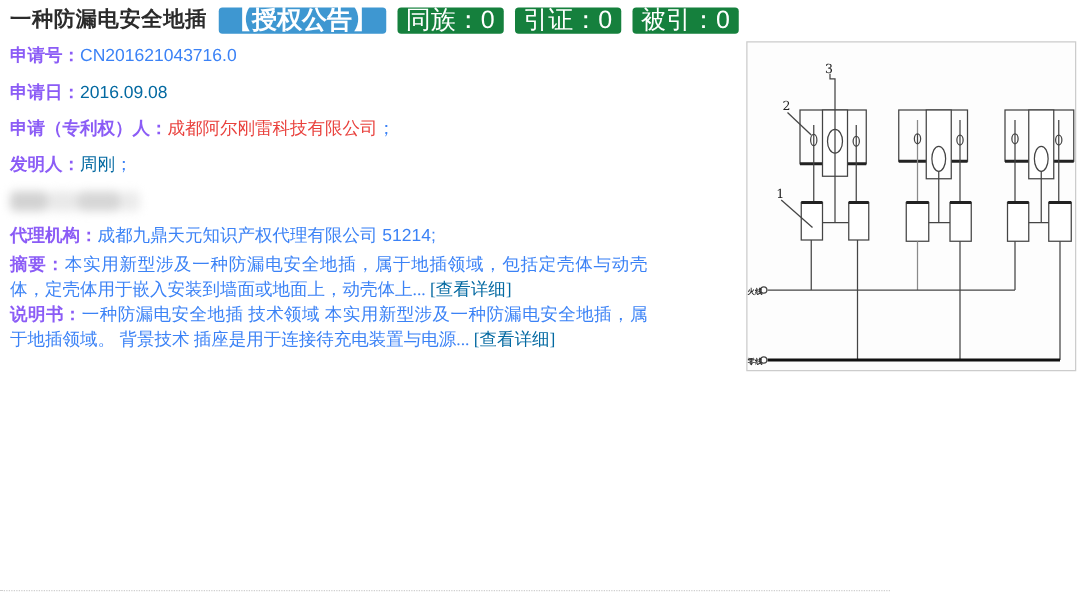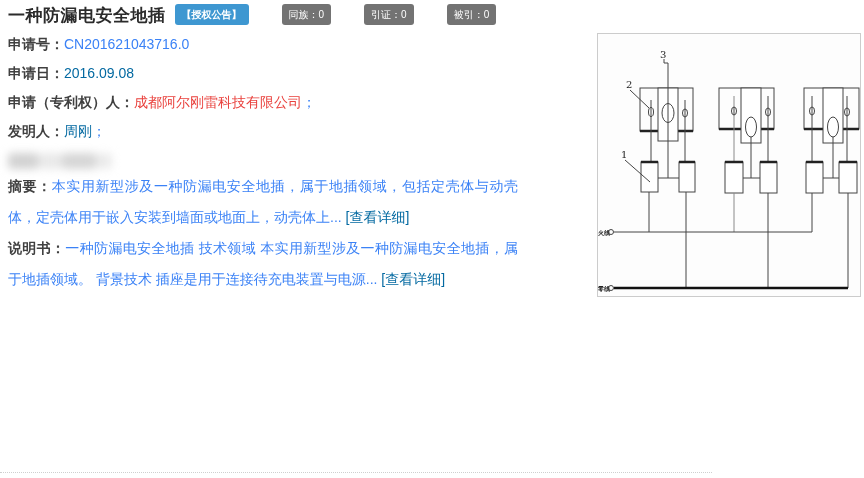--- a/index.html
+++ b/index.html
@@ -1,32 +1,32 @@
 <!DOCTYPE html>
 <html><head>
 <meta charset="utf-8">
 <style>
   html,body{margin:0;padding:0;}
   body{
     width:864px;height:478px;background:#ffffff;position:relative;overflow:hidden;
     font-family:"Liberation Sans","DejaVu Sans",sans-serif;color:#333;
   }
-  .header{position:absolute;left:8px;top:4px;display:flex;align-items:flex-start;gap:9px;}
+  .header{position:absolute;left:8px;top:4px;display:flex;align-items:flex-end;gap:9px;}
   .title{font-size:17px;font-weight:bold;color:#2b2b2b;letter-spacing:0.5px;}
-  .badge{font-size:10px;line-height:21px;height:21px;padding:0 7px;border-radius:3px;color:#fff;display:inline-block;}
+  .badge{font-size:20px;line-height:21px;height:21px;padding:0 7px;border-radius:3px;color:#fff;display:inline-block;}
   .badge-blue{background:#3e97d1;font-weight:bold;}
-  .badge-gray{background:#737373;margin-left:24px;}
+  .badge-gray{background:#15803d;}
   .info{position:absolute;left:8px;top:30px;width:510px;font-size:14px;}
   .row{height:29px;line-height:29px;white-space:nowrap;}
   .row2{height:30px;line-height:30px;margin-top:2px;white-space:nowrap;}
-  .lb{font-weight:bold;color:#404040;}
+  .lb{font-weight:bold;color:#8b5cf6;}
   .val{color:#3b82f6;}
   .lk{color:#0369a1;cursor:pointer;text-decoration:none;}
   .lk-red{color:#e9413d;cursor:pointer;text-decoration:none;text-align:right;}
-  .para{margin:0;line-height:31px;text-align:justify;}
+  .para{margin:0;line-height:20px;text-align:justify;font-family:Liberation Serif, serif;}
   .redacted{margin-top:5px;height:20px;width:104px;display:flex;filter:blur(4px);}
   .redacted span{display:inline-block;height:16px;margin-top:2px;border-radius:4px;}
   .redacted .g1{width:30px;background:#d2d2d2;}
   .redacted .g2{width:24px;background:#e9e9e9;}
   .redacted .g3{width:34px;background:#d6d6d6;}
   .redacted .g4{width:16px;background:#ebebeb;}
   .sep{position:absolute;left:0;top:472px;width:712px;border-top:1px dotted #cfcfcf;}
   .figure{position:absolute;left:597px;top:33px;width:262px;height:262px;border:1px solid #ccc;background:#fdfdfd;box-sizing:content-box;}
   svg text{font-family:"DejaVu Serif","Liberation Serif",serif;fill:#222;}
 </style>
@@ -62,20 +62,23 @@
     <span class="lb">发明人：</span><a class="lk">周刚</a><span class="val">；</span>
   </div>
 
   <div class="redacted">
     <span class="g1"></span>
       <span class="g2"></span>
       <span class="g3"></span>
       <span class="g4"></span>
   </div>
 
+  <div class="row2">
+    <span class="lb">代理机构：</span><span class="val">成都九鼎天元知识产权代理有限公司 51214;</span>
+  </div>
 
   <p class="para">
     <span class="lb">摘要：</span><span class="val">本实用新型涉及一种防漏电安全地插，属于地插领域，包括定壳体与动壳体，定壳体用于嵌入安装到墙面或地面上，动壳体上... </span><a class="lk">[查看详细]</a>
   </p>
 
 
   <p class="para">
     <span class="lb">说明书：</span><span class="val">一种防漏电安全地插 技术领域 本实用新型涉及一种防漏电安全地插，属于地插领域。 背景技术 插座是用于连接待充电装置与电源...  </span><a class="lk">[查看详细]</a>
   </p>
 

